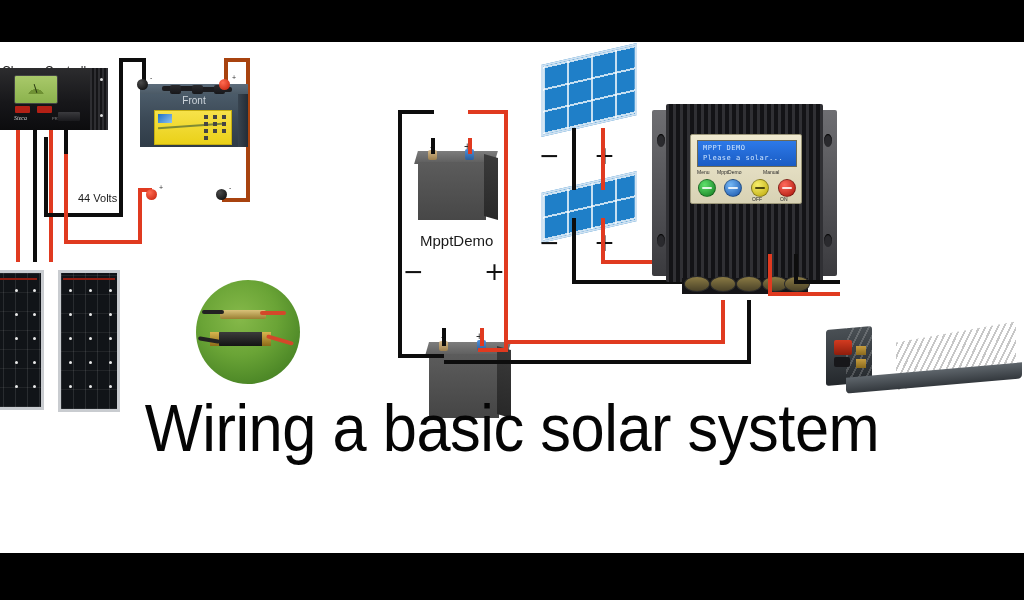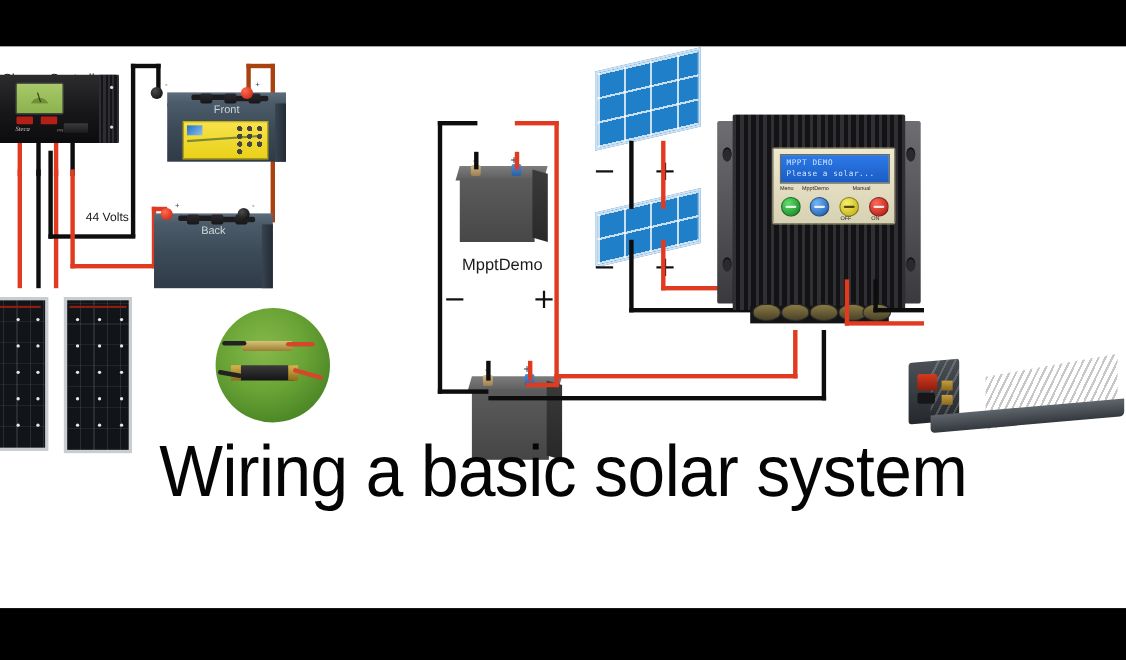--- a/index.html
+++ b/index.html
@@ -113,21 +113,21 @@
   #mppt .shell{position:absolute;left:14px;top:0;width:157px;height:178px;
       background:#1a1a1d;
       background-image:repeating-linear-gradient(90deg,#303034 0 3px,#131316 3px 7px);
       border-radius:2px;}
   #mppt .wing{position:absolute;top:6px;width:18px;height:166px;
       background:linear-gradient(180deg,#6e6e72,#3a3a3e);border-radius:2px;}
   #mppt .wing.l{left:0;}
   #mppt .wing.r{right:0;}
   #mppt .hole{position:absolute;left:5px;width:8px;height:13px;border-radius:50%;
       background:#2a2a2e;box-shadow:inset 0 1px 1px #000;}
-  #mppt .panel{position:absolute;left:50px;top:30px;width:110px;height:68px;
+  #mppt .panel{position:absolute;left:38px;top:30px;width:110px;height:68px;
       background:linear-gradient(180deg,#efe9cf,#d8d2b4);border:1px solid #9b9678;border-radius:2px;}
   #mppt .lcd{position:absolute;left:6px;top:5px;width:98px;height:25px;
       background:linear-gradient(180deg,#2d79e8,#1a5cc4);border:1px solid #6d6a55;}
   #mppt .lcd .ln{position:absolute;left:5px;color:#cfe6ff;font-family:"DejaVu Sans Mono",monospace;font-size:7px;letter-spacing:.5px;}
   #mppt .lcd .ln1{top:3px;}
   #mppt .lcd .ln2{top:13px;}
   #mppt .blabel{position:absolute;font-size:5px;color:#2a2a2a;font-family:"Liberation Sans",sans-serif;}
   #mppt .kn{position:absolute;top:44px;width:16px;height:16px;border-radius:50%;border:1px solid rgba(0,0,0,.35);}
   #mppt .kn .mk{position:absolute;left:3px;top:7px;width:10px;height:2px;background:rgba(255,255,255,.85);border-radius:1px;}
   #mppt .term{position:absolute;bottom:0;height:14px;width:24px;
@@ -208,52 +208,41 @@
     <div class="w v red" style="left:64px;top:112px;height:90px;"></div>
     <div class="w h red" style="left:64px;top:198px;width:78px;"></div>
     <div class="w v red" style="left:138px;top:146px;height:56px;"></div>
     <div class="w h red" style="left:138px;top:146px;width:14px;"></div>
 
     <div class="w v brn" style="left:246px;top:16px;height:144px;"></div>
     <div class="w h brn" style="left:224px;top:16px;width:26px;"></div>
     <div class="w v brn" style="left:224px;top:16px;height:26px;"></div>
     <div class="w h brn" style="left:222px;top:156px;width:28px;"></div>
 
-    <div class="bat6" style="left:140px;top:42px;width:108px;height:63px;margin-left:12px;">
+    <div class="bat6" style="left:140px;top:42px;width:108px;height:63px;">
       <div class="top"></div>
       <div class="body"></div>
       <div class="edge"></div>
       <div class="strap" style="left:22px;top:2px;width:40px;"></div>
       <div class="strap" style="left:56px;top:3px;width:36px;"></div>
       <div class="cap" style="left:30px;"></div>
       <div class="cap" style="left:52px;"></div>
       <div class="cap" style="left:74px;"></div>
       <div class="nm">Front</div>
       <div class="ylab">
         <div class="blu"></div>
         <div class="strk"></div>
         <div class="ico"></div>
       </div>
     </div>
     <div class="term neg" style="left:137px;top:37px;"></div>
     <div class="term pos" style="left:219px;top:37px;"></div>
     <div class="tsign" style="left:150px;top:32px;">-</div>
     <div class="tsign" style="left:232px;top:32px;">+</div>
 
-    <div class="bat6" style="left:140px;top:152px;width:108px;height:68px;">
-      <div class="top"></div>
-      <div class="body"></div>
-      <div class="edge"></div>
-      <div class="strap" style="left:22px;top:2px;width:40px;"></div>
-      <div class="strap" style="left:56px;top:3px;width:36px;"></div>
-      <div class="cap" style="left:30px;"></div>
-      <div class="cap" style="left:52px;"></div>
-      <div class="cap" style="left:74px;"></div>
-      <div class="nm">Back</div>
-    </div>
     <div class="term pos" style="left:146px;top:147px;"></div>
     <div class="term neg" style="left:216px;top:147px;"></div>
     <div class="tsign" style="left:159px;top:142px;">+</div>
     <div class="tsign" style="left:229px;top:142px;">-</div>
 
     <div class="lbl" style="left:78px;top:150px;font-size:11px;">44 Volts</div>
 
     <div class="pnlDark" style="left:-12px;top:228px;width:56px;height:140px;">
       <div class="face"></div>
       <div class="cells">

